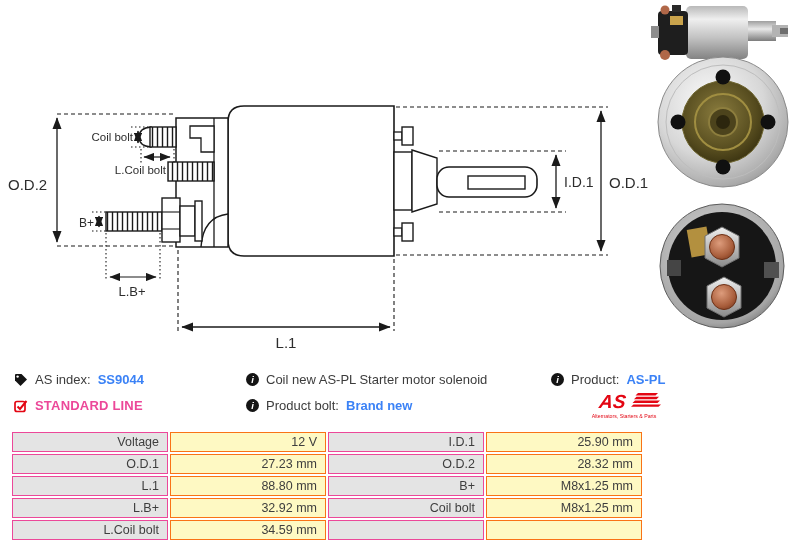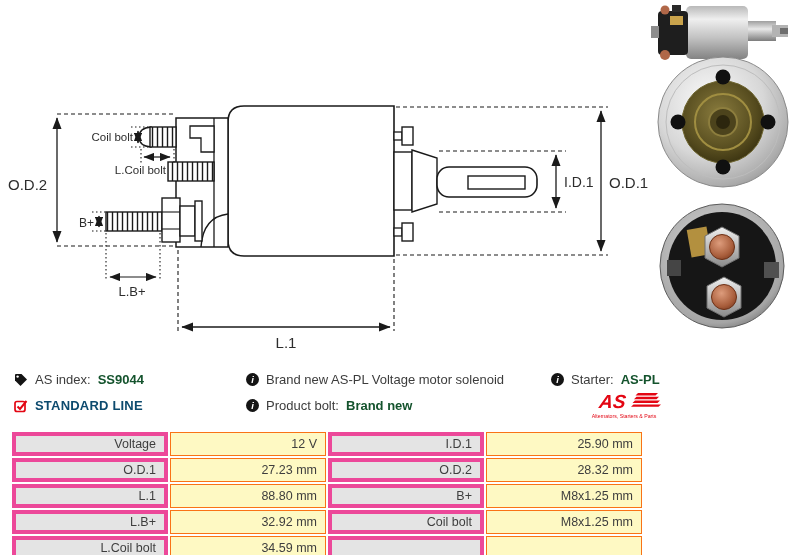--- a/index.html
+++ b/index.html
@@ -13,32 +13,32 @@
   .photo-front { position:absolute; left:655px; top:54px; }
   .photo-rear  { position:absolute; left:659px; top:202px; }
 
   
   .info-bar { position:absolute; left:0; top:372px; width:800px; height:58px; font-size:13px; color:#3c3c3c; }
   .info-col { position:absolute; top:0; display:flex; flex-direction:column; gap:11px; }
   .info-col.c1 { left:14px; }
   .info-col.c2 { left:246px; }
   .info-col.c3 { left:551px; }
   .info-row { display:flex; align-items:center; gap:7px; height:15px; }
-  .info-row b { color:#14532d; }
-  .standard { color:#0c4a6e; font-weight:bold; letter-spacing:.2px; }
+  .info-row b { color:#3b82f6; }
+  .standard { color:#ec4899; font-weight:bold; letter-spacing:.2px; }
   .info-icon { width:13px; height:13px; border-radius:50%; background:#141414; color:#fff;
                font-size:9.5px; font-weight:bold; display:inline-flex; align-items:center;
                justify-content:center; flex:0 0 13px; font-style:italic; }
   .logo-wrap { margin-left:34px; }
 
   
   table.specs { position:absolute; left:10px; top:430px; border-collapse:separate; border-spacing:2px; }
   table.specs td { width:156px; height:20px; padding:1px 8px; font-size:12.5px; text-align:right;
                    vertical-align:middle; color:#3e3e3e; }
-  td.lbl { background:#e4e4e4; border:4px solid #ec4899; }
+  td.lbl { background:#e4e4e4; border:1px solid #ec4899; }
   td.val { background:#fef9c3; border:1px solid #f97316; }
 </style>
 </head>
 <body>
 
 <div class="page">
 
   <svg class="drawing" width="655" height="360" viewBox="0 0 655 360">
     <defs>
       <marker id="ae" markerWidth="9" markerHeight="7" refX="8.5" refY="3.5" orient="auto">
@@ -218,33 +218,33 @@
           <rect x="1" y="2.5" width="10" height="10" rx="2" fill="none" stroke="#e30613" stroke-width="1.7"></rect>
           <path d="M3.5 7.5 L6 10 L12.5 2" fill="none" stroke="#e30613" stroke-width="2"></path>
         </svg>
         <span class="standard">STANDARD LINE</span>
       </div>
     </div>
 
     <div class="info-col c2">
       <div class="info-row">
         <span class="info-icon">i</span>
-        <span>Brand new AS-PL Voltage motor solenoid</span>
+        <span>Coil new AS-PL Starter motor solenoid</span>
       </div>
       <div class="info-row">
         <span class="info-icon">i</span>
         <span>Product bolt:</span>
         <b>Brand new</b>
       </div>
     </div>
 
     <div class="info-col c3">
       <div class="info-row">
         <span class="info-icon">i</span>
-        <span>Starter:</span>
+        <span>Product:</span>
         <b>AS-PL</b>
       </div>
       <div class="info-row logo-wrap">
         <svg width="78" height="30" viewBox="0 0 78 30">
           <text x="16" y="17" font-size="19" font-weight="bold" font-style="italic" fill="#e30613" font-family="'Liberation Sans',sans-serif" transform="skewX(-8)">AS</text>
           <polygon points="53,2 73,2 70.5,4.4 50.5,4.4" fill="#e30613"></polygon>
           <polygon points="51.5,5.8 74,5.8 71.5,8.2 49,8.2" fill="#e30613"></polygon>
           <polygon points="50,9.6 75,9.6 72.5,12 47.5,12" fill="#e30613"></polygon>
           <polygon points="48.5,13.4 76,13.4 73.5,15.8 46,15.8" fill="#e30613"></polygon>
           <text x="39" y="27" font-size="5.2" text-anchor="middle" fill="#e30613" font-family="'Liberation Sans',sans-serif">Alternators, Starters &amp; Parts</text>

